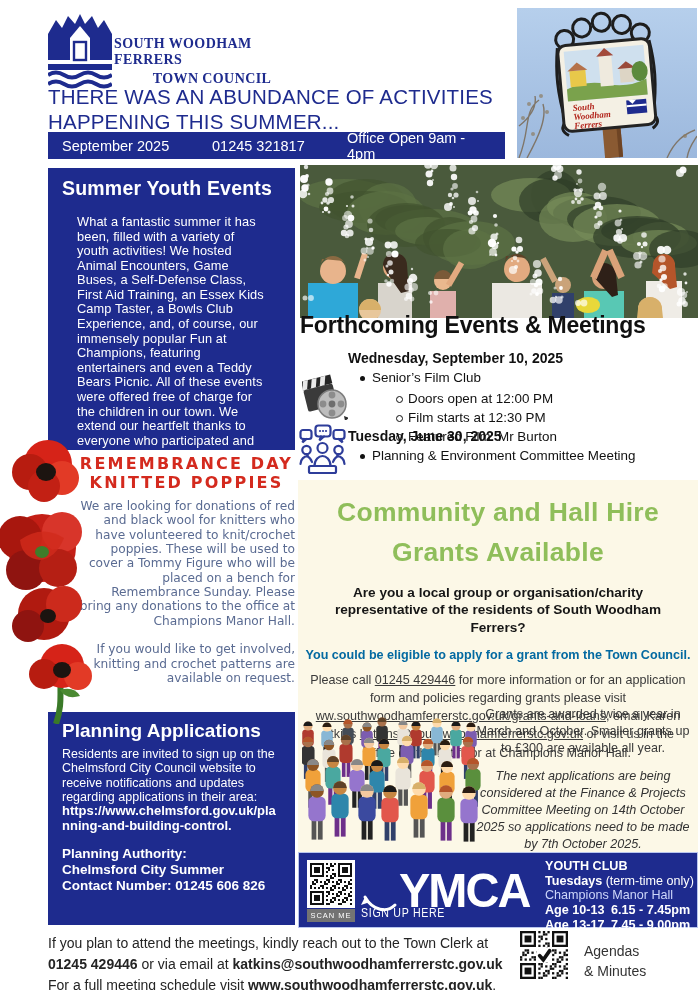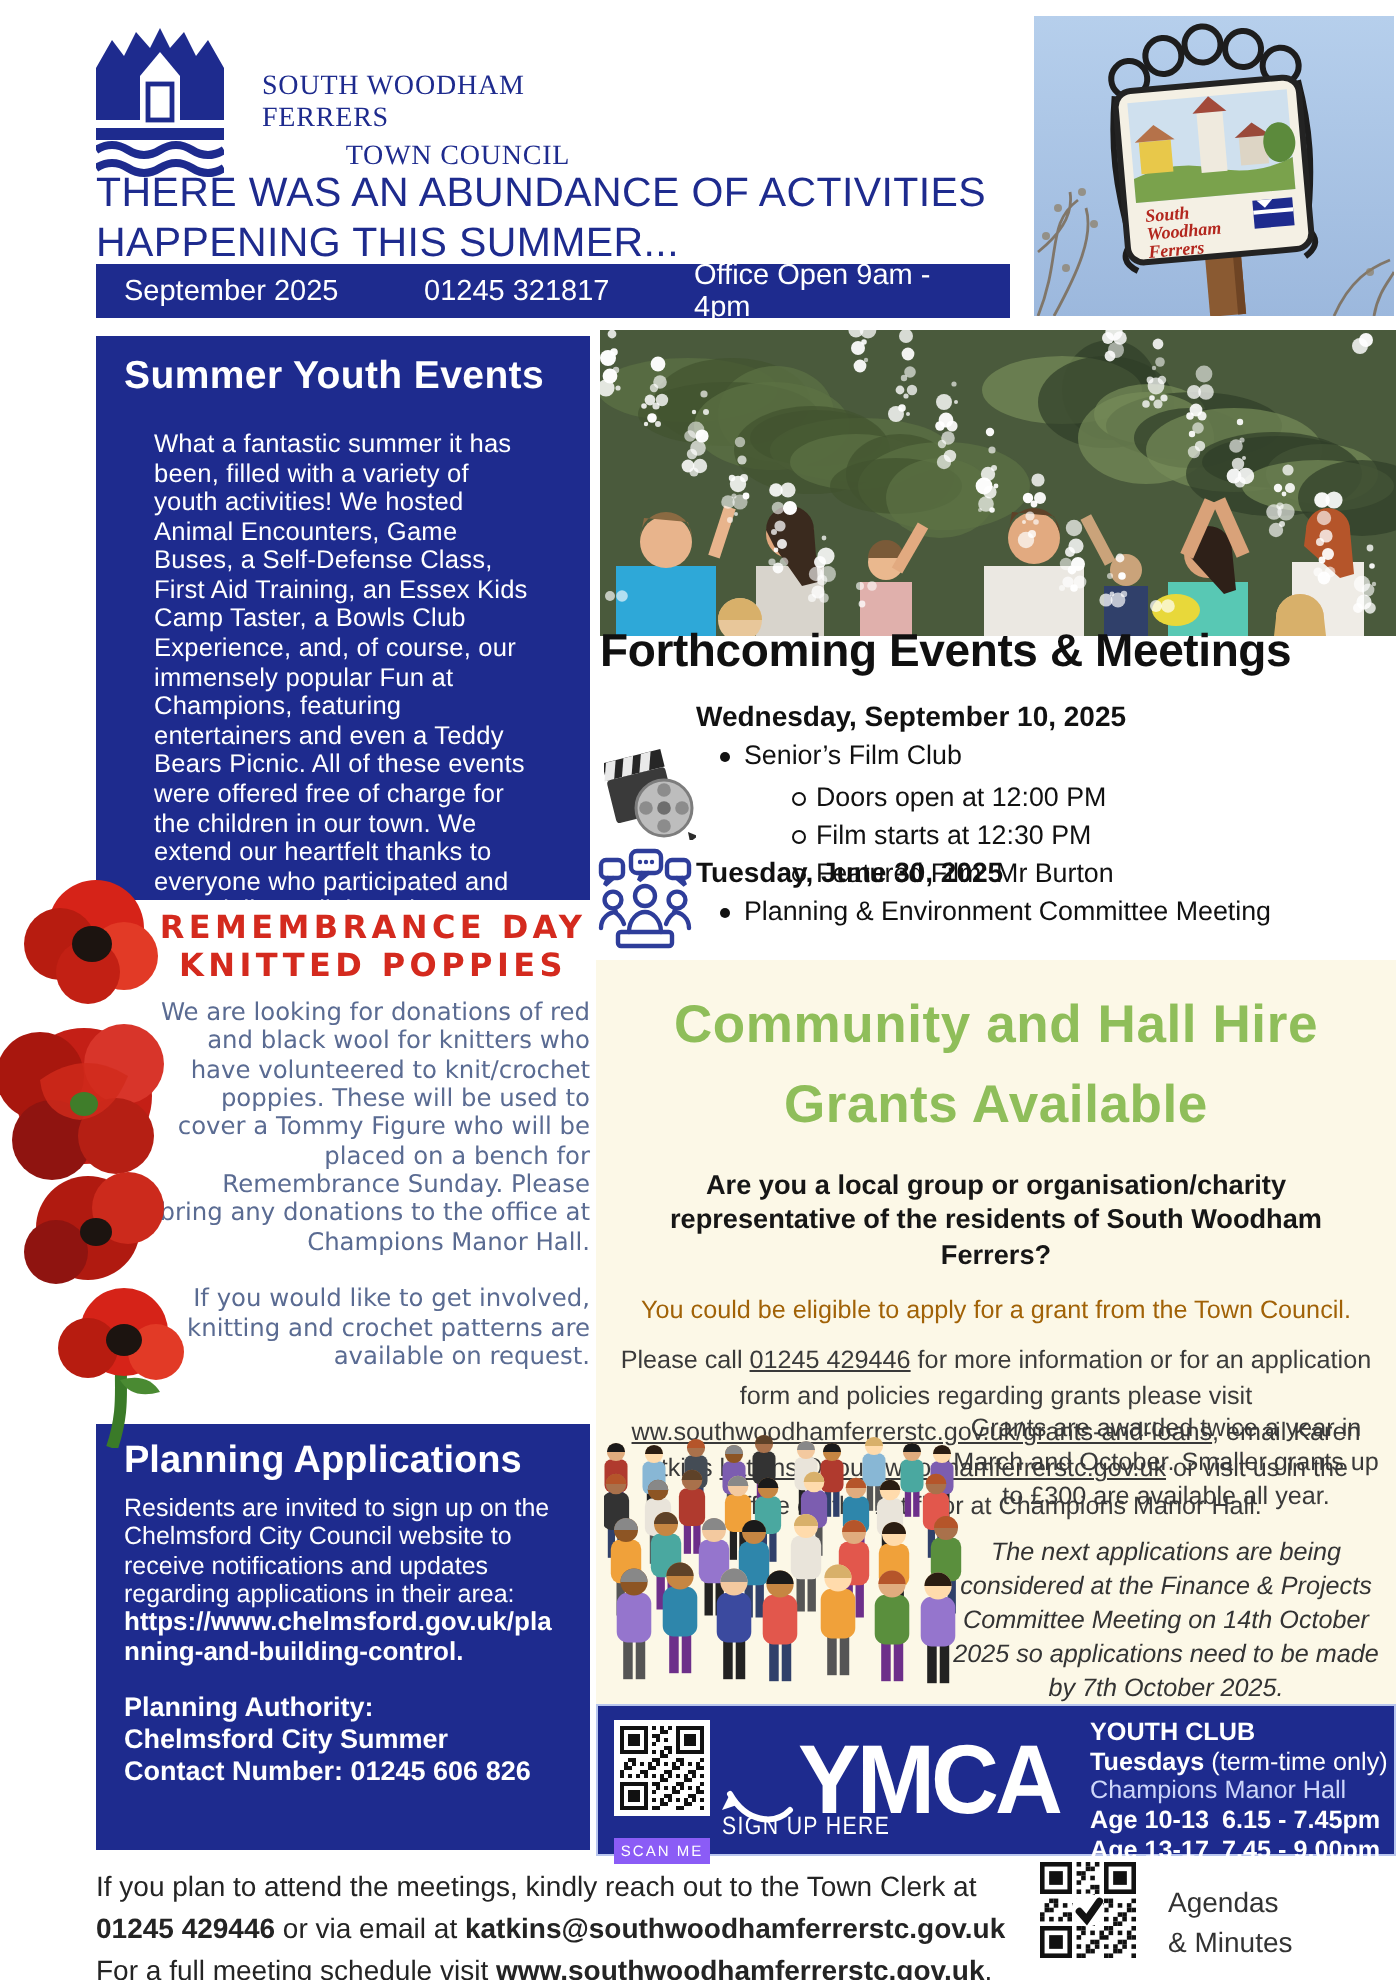--- a/index.html
+++ b/index.html
@@ -2,21 +2,21 @@
 <html style="--navy: #1e2b8e; --red: #d42a1e; --green: #8fbe5a; --cream: #fcf8e7;"><head>
 <meta charset="utf-8">
 <style>
   html,body{margin:0;padding:0;background:#fff;}
   .page{position:relative;width:700px;height:990px;background:#ffffff;overflow:hidden;
         font-family:"Liberation Sans",sans-serif;color:#222;}
 
   
   .logo-icon{position:absolute;left:48px;top:12px;width:64px;height:78px;}
   .org-text{position:absolute;left:114px;top:36px;width:196px;color:var(--navy);
-            font-family:"Liberation Serif",serif;font-weight:normal;font-size:14px;letter-spacing:.4px;margin-left:17px;}
+            font-family:"Liberation Serif",serif;font-weight:bold;font-size:14px;letter-spacing:.4px;}
   .org-text .l2{text-align:center;margin-top:3px;}
   .headline{position:absolute;left:48px;top:84px;width:470px;color:var(--navy);
             font-size:20.5px;font-weight:normal;line-height:1.22;letter-spacing:.2px;}
   .topbar{position:absolute;left:48px;top:132px;width:457px;height:27px;background:var(--navy);
           color:#fff;font-size:14.5px;display:flex;align-items:center;padding:0 14px;box-sizing:border-box;}
   .topbar .d{width:150px;} .topbar .p{width:135px;} .topbar .o{flex:1;}
   .sign-photo{position:absolute;left:517px;top:8px;width:180px;height:150px;}
 
   
   .summer-box{position:absolute;left:48px;top:168px;width:247px;height:282px;background:var(--navy);
@@ -49,32 +49,32 @@
   .event-block ul{list-style:none;margin:2px 0 0 0;padding:0 0 0 12px;}
   .event-block li{position:relative;padding-left:12px;line-height:1.42;}
   .event-block li::before{content:"";position:absolute;left:0;top:8px;width:5px;height:5px;border-radius:50%;background:#111;}
   .event-block ul.sub{padding-left:48px;}
   .event-block ul.sub li::before{background:#fff;border:1.4px solid #111;width:5px;height:5px;top:7px;}
 
   .grants-box{position:absolute;left:298px;top:480px;width:400px;height:372px;background:var(--cream);
               text-align:center;box-sizing:border-box;padding-top:13px;}
   .grants-box .gtitle{color:var(--green);font-size:26.5px;font-weight:bold;line-height:1.5;letter-spacing:.3px;}
   .grants-box .gquestion{margin:11px auto 0;width:372px;font-size:13.6px;font-weight:bold;color:#161616;line-height:1.3;}
-  .grants-box .geligible{margin-top:11px;font-size:12.6px;color:#a16207;}
+  .grants-box .geligible{margin-top:11px;font-size:12.6px;color:#0369a1;font-weight:bold;}
   .grants-box .gpara{margin:9px auto 0;width:384px;font-size:12.6px;color:#3a3a3a;line-height:1.45;}
   .grants-box .glink{text-decoration:underline;color:#3a3a3a;}
   .crowd{position:absolute;left:4px;bottom:4px;width:182px;height:142px;}
   .graward{position:absolute;right:8px;top:226px;width:214px;font-size:12.6px;color:#3a3a3a;line-height:1.35;text-align:center;}
   .graward .it{display:block;margin-top:11px;font-style:italic;font-weight:500;color:#333;}
 
   .ymca{position:absolute;left:298px;top:852px;width:400px;height:76px;background:var(--navy);
         border:1px solid #b9c6ee;box-sizing:border-box;color:#fff;}
   .qr-wrap{position:absolute;left:8px;top:7px;width:48px;}
   .qr-box{width:48px;height:48px;background:#fff;padding:3px;box-sizing:border-box;}
-  .scan-label{margin-top:11px;background:#8b5cf6;color:#fff;font-size:7.5px;letter-spacing:1px;text-align:center;padding:2px 0;}
+  .scan-label{margin-top:1px;background:#737373;color:#fff;font-size:7.5px;letter-spacing:1px;text-align:center;padding:2px 0;}
   .ymca-arrow{position:absolute;left:58px;top:22px;width:42px;height:40px;}
   .ymca-logo{position:absolute;left:100px;top:0px;font-size:47px;font-weight:900;letter-spacing:-2px;
              transform:scaleY(1.04);line-height:74px;}
   .ymca-signup{position:absolute;left:62px;top:53px;font-size:12.5px;letter-spacing:.8px;transform:scaleX(.85);transform-origin:left;white-space:nowrap;}
   .ymca-info{position:absolute;left:246px;top:6px;width:152px;font-size:12.6px;line-height:1.17;}
   .ymca-info .b{font-weight:bold;}
   .ymca-info .lt{color:#cdd6fa;}
   .ymca-info .row{display:flex;}
   .ymca-info .row .lab{width:66px;font-weight:bold;}
   .ymca-info .row .tim{font-weight:bold;}

